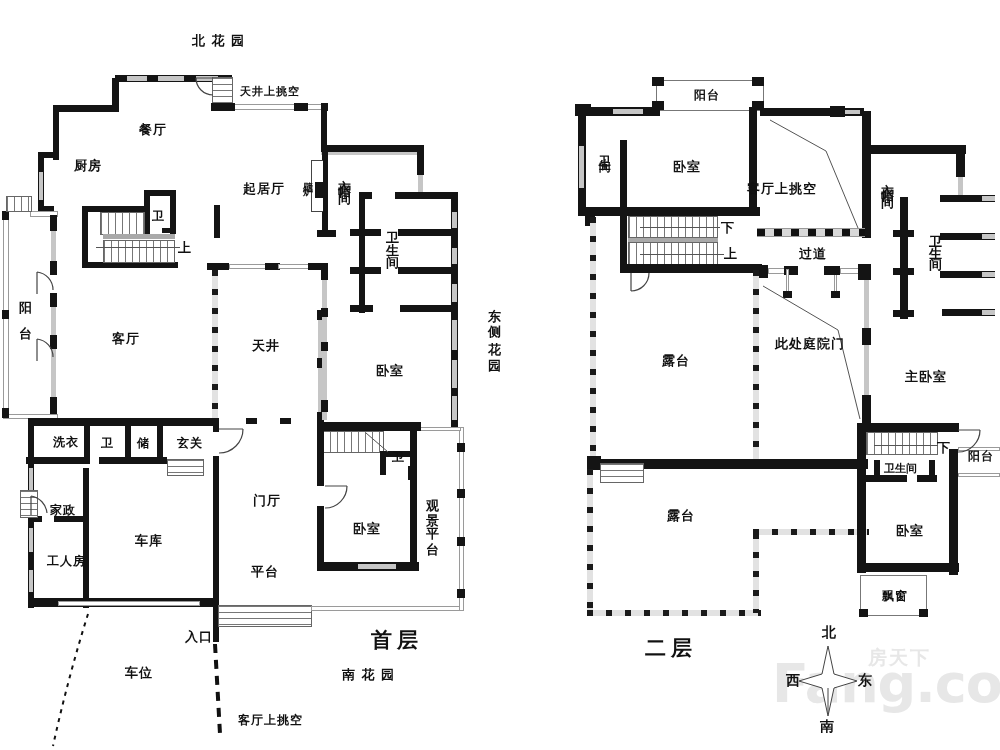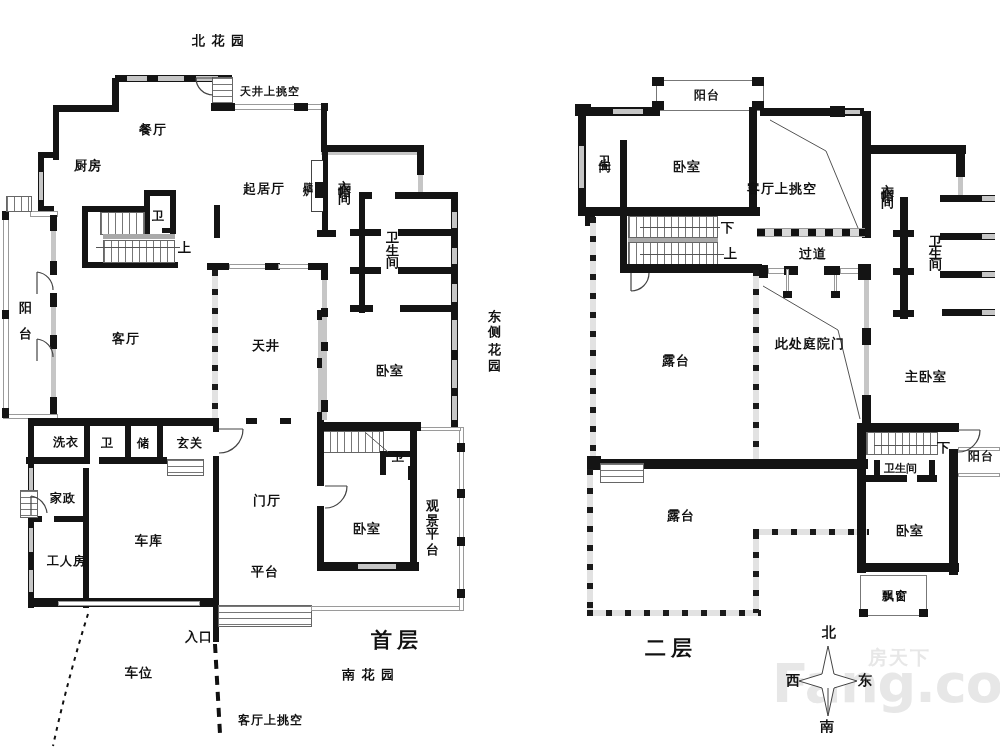--- a/index.html
+++ b/index.html
@@ -296,21 +296,21 @@
   <div class="lb vt" style="left:17px;top:291px;letter-spacing:24px">阳台</div>
   <div class="lb" style="left:112px;top:332px">客厅</div>
   <div class="lb" style="left:252px;top:339px">天井</div>
   <div class="lb vt" style="left:384px;top:221px;letter-spacing:12px">卫生间</div>
   <div class="lb" style="left:376px;top:364px">卧室</div>
   <div class="lb vt" style="left:486px;top:298px;letter-spacing:17px">东侧花园</div>
   <div class="lb sm" style="left:53px;top:436px">洗衣</div>
   <div class="lb sm" style="left:101px;top:437px">卫</div>
   <div class="lb sm" style="left:137px;top:437px">储</div>
   <div class="lb sm" style="left:177px;top:437px">玄关</div>
-  <div class="lb sm" style="left:50px;top:492px">家政</div>
+  <div class="lb sm" style="left:50px;top:504px">家政</div>
   <div class="lb" style="left:135px;top:534px">车库</div>
   <div class="lb sm" style="left:47px;top:555px">工人房</div>
   <div class="lb" style="left:253px;top:494px">门厅</div>
   <div class="lb" style="left:251px;top:565px">平台</div>
   <div class="lb" style="left:353px;top:522px">卧室</div>
   <div class="lb sm" style="left:392px;top:451px">卫</div>
   <div class="lb vt" style="left:424px;top:489px;letter-spacing:14px">观景平台</div>
   <div class="lb" style="left:185px;top:630px">入口</div>
   <div class="lb" style="left:125px;top:666px">车位</div>
   <div class="lb big" style="left:371px;top:628px">首层</div>

